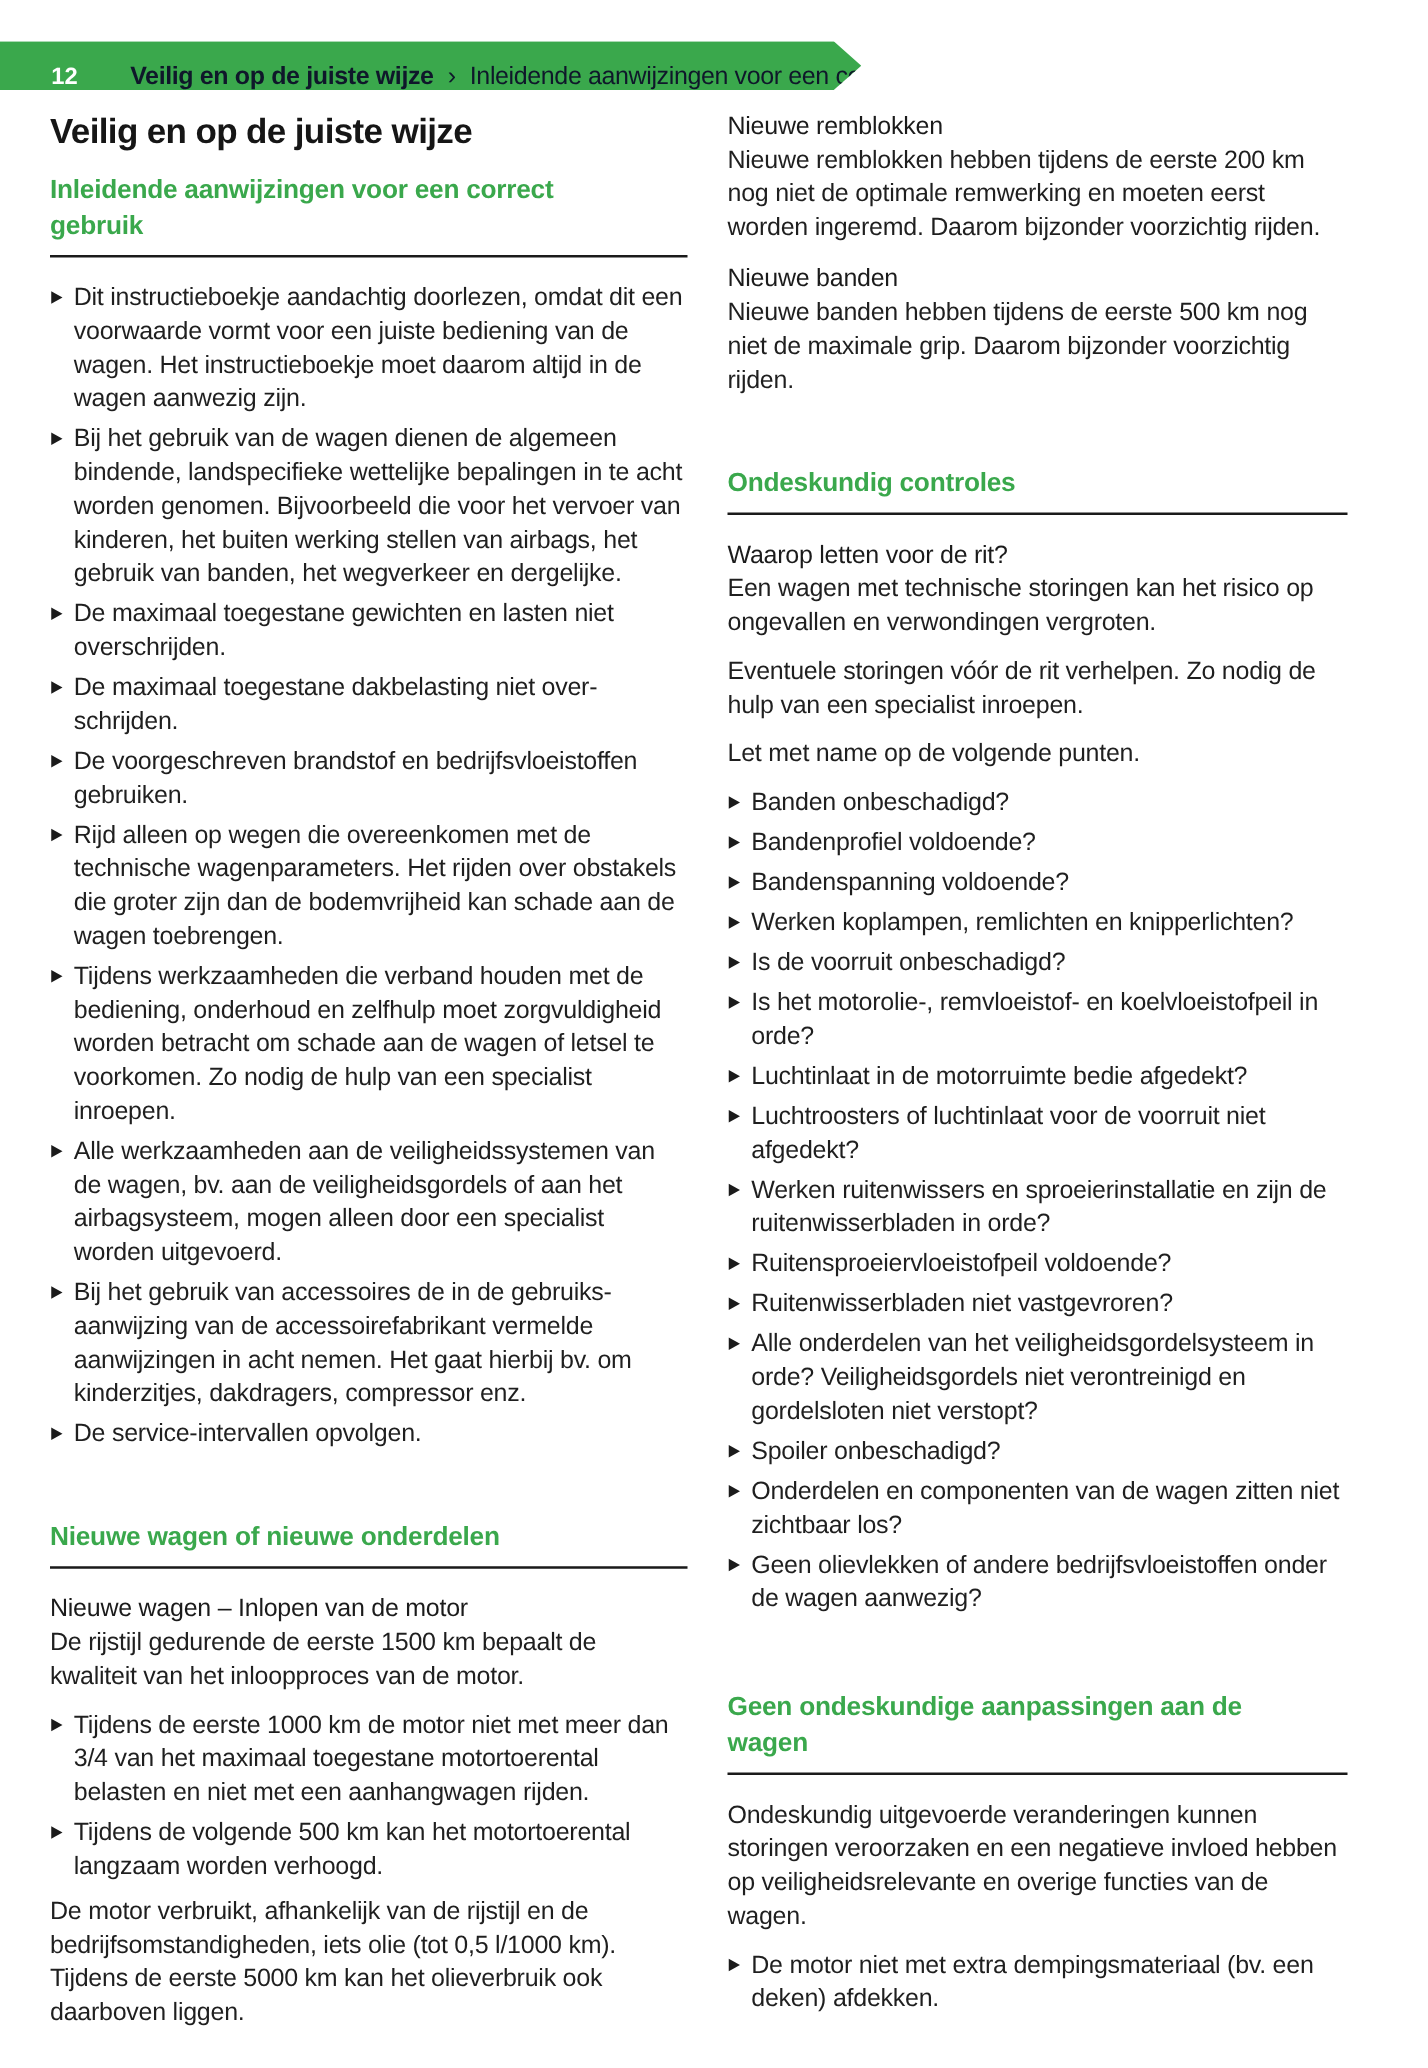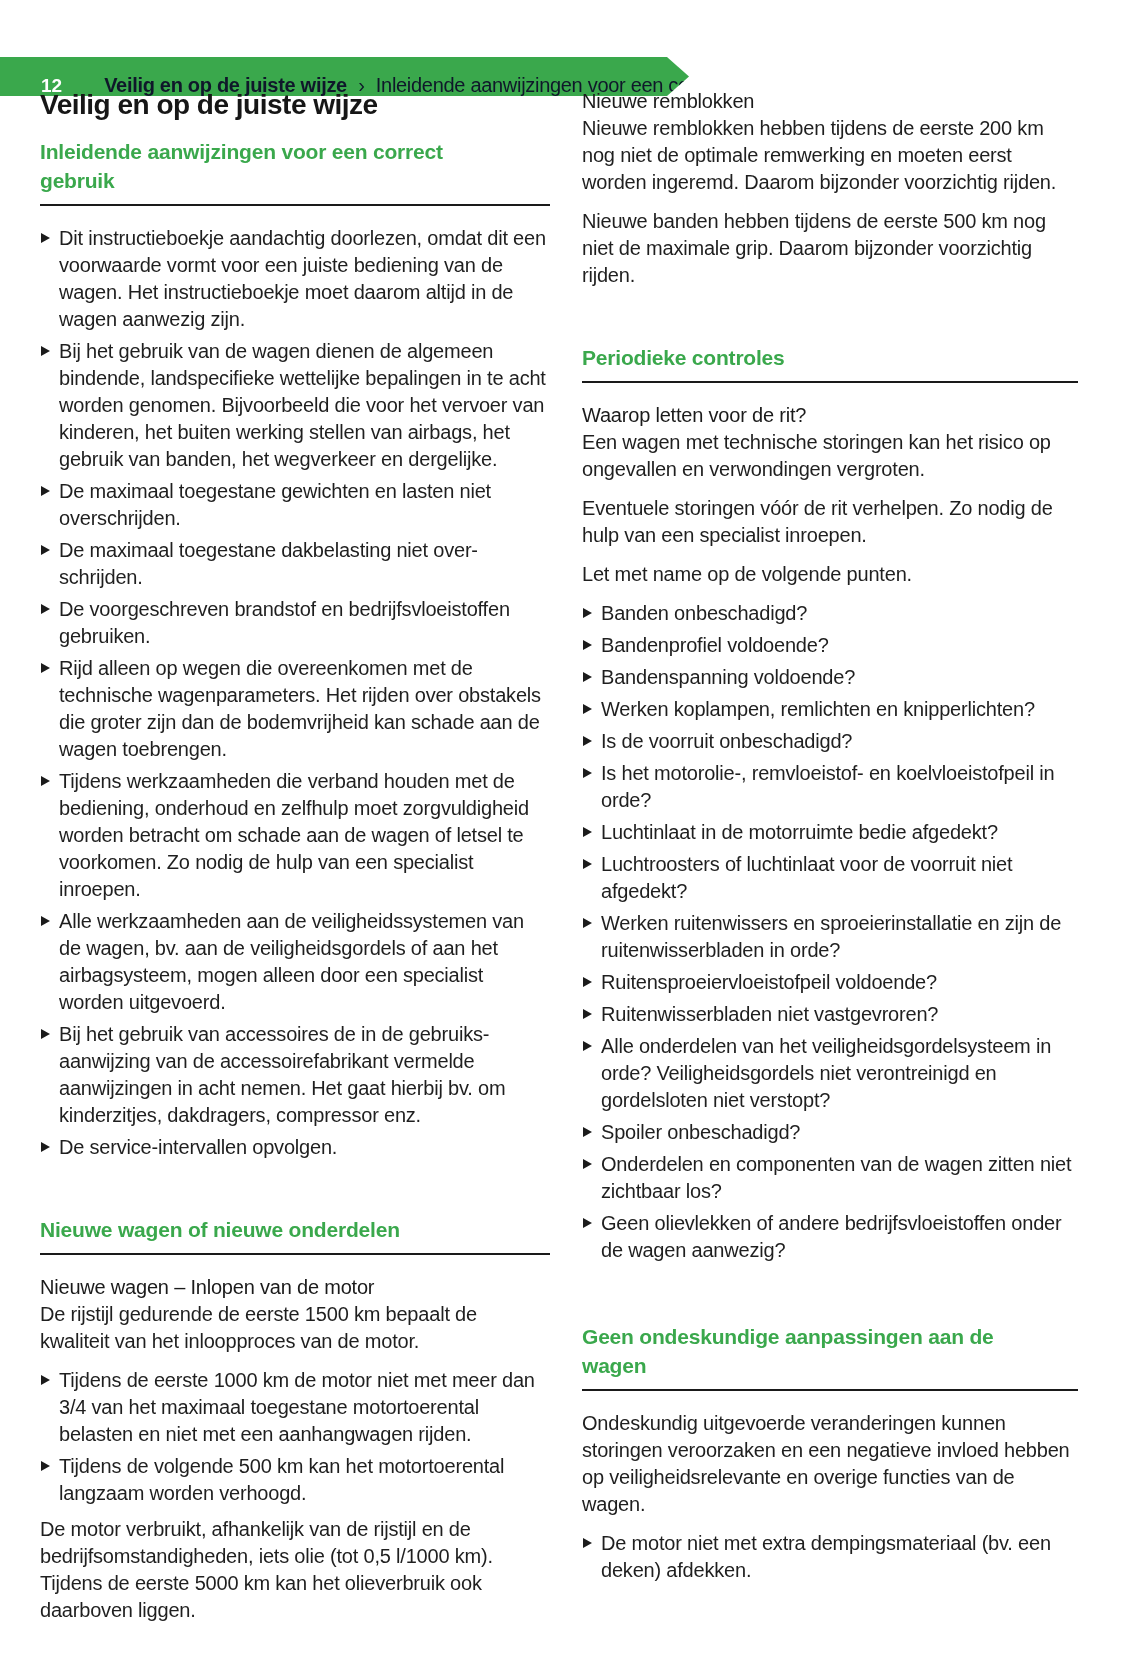--- a/index.html
+++ b/index.html
@@ -6,21 +6,21 @@
   .page {
     position:relative; width:1142px; height:1654px; background:#ffffff;
     font-family:"Liberation Sans", sans-serif; color:#1f1f1f; overflow:hidden;
   }
 
   
   .header-bar {
     position:absolute; left:0; top:33px; width:689px; height:57px;
     background:#3aa84c;
     clip-path:polygon(0 0, 667px 0, 689px 19.5px, 667px 39px, 0 39px);
-    display:flex; align-items:center; white-space:nowrap;margin-top:24px;
+    display:flex; align-items:center; white-space:nowrap;
   }
   .page-num { color:#ffffff; font-weight:700; font-size:19px; margin-left:41px; }
   .crumb { color:#0f172a; font-size:20px; letter-spacing:-0.3px; margin-left:42px;text-align:right; }
   .crumb .sec { font-weight:700; }
   .crumb .sep { font-weight:400; padding:0 6px; }
   .crumb .sub { font-weight:400; }
 
   
   .content { position:absolute; left:40px; top:88px; display:flex; gap:32px; align-items:flex-start; }
   .col { font-size:20px; line-height:27px; letter-spacing:-0.2px; }
@@ -104,24 +104,25 @@
       </ul>
 
       <p>De motor verbruikt, afhankelijk van de rijstijl en de bedrijfsomstandigheden, iets olie (tot 0,5 l/1000 km). Tijdens de eerste 5000 km kan het olieverbruik ook daarboven liggen.</p>
     </div>
 
     <div class="col col-right">
 
       <p class="subhead">Nieuwe remblokken</p>
       <p>Nieuwe remblokken hebben tijdens de eerste 200 km nog niet de optimale remwerking en moeten eerst worden ingeremd. Daarom bijzonder voorzich­tig rijden.</p>
 
+      <p class="subhead">Nieuwe banden</p>
       <p>Nieuwe banden hebben tijdens de eerste 500 km nog niet de maximale grip. Daarom bijzonder voor­zichtig rijden.</p>
 
       <div class="h2block gap">
-        <span class="h2text">Periodieke controles</span>
+        <span class="h2text">Ondeskundig controles</span>
       </div>
 
       <p class="subhead">Waarop letten voor de rit?</p>
       <p>Een wagen met technische storingen kan het risico op ongevallen en verwondingen vergroten.</p>
       <p>Eventuele storingen vóór de rit verhelpen. Zo nodig de hulp van een specialist inroepen.</p>
       <p>Let met name op de volgende punten.</p>
 
       <ul class="bullets">
         <li><span class="tri"></span><span>Banden onbeschadigd?</span></li>
         <li><span class="tri"></span><span>Bandenprofiel voldoende?</span></li>

